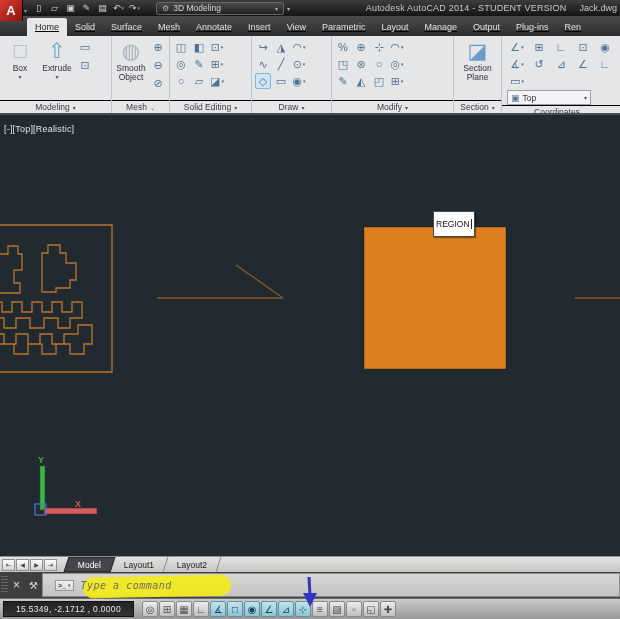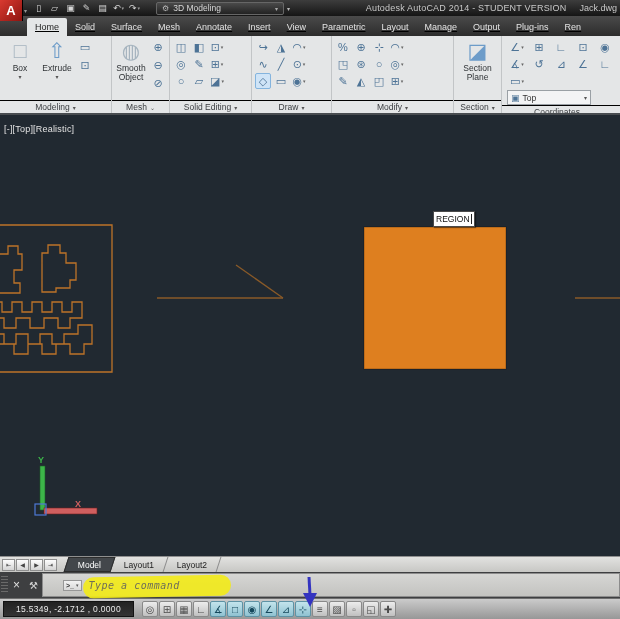--- a/index.html
+++ b/index.html
@@ -54,37 +54,37 @@
   .vp-label{position:absolute;left:4px;top:9px;color:#e3e3e3;font-size:9px;letter-spacing:.2px;z-index:5;cursor:default;}
   .vp-svg{position:absolute;inset:0;width:100%;height:100%;z-index:2;}
   .cadline{stroke:var(--line,#bd7328);fill:none;stroke-width:1.3px;}
   .cadline-dim{stroke:#8a5a28;fill:none;stroke-width:1.3px;}
   .region-sq{fill:var(--orange,#de7f1f);stroke:rgba(0,0,0,.3);stroke-width:1px;}
   .ucs-ybar{fill:var(--ucsy,#3db549);stroke:#1c5f25;stroke-width:.6px;}
   .ucs-xbar{fill:var(--ucsx,#d05f5f);stroke:#6e2020;stroke-width:.6px;}
   .ucs-obox{fill:none;stroke:var(--ucso,#4d79d6);stroke-width:1.2px;}
   .ucs-ylab{fill:var(--ucsy,#3db549);font-size:9px;font-weight:bold;}
   .ucs-xlab{fill:var(--ucsx,#d05f5f);font-size:9px;font-weight:bold;}
-  .tooltip{position:absolute;left:433px;top:96px;background:#fff;border:1px solid #4a4a4a;color:#111;font-size:8.5px;padding:0 2px;height:16px;display:flex;align-items:center;z-index:6;box-shadow:1px 1px 1px rgba(0,0,0,.4);}
+  .tooltip{position:absolute;left:433px;top:96px;background:#fff;border:1px solid #4a4a4a;color:#111;font-size:8.5px;padding:0 2px;height:26px;display:flex;align-items:center;z-index:6;box-shadow:1px 1px 1px rgba(0,0,0,.4);}
   .tt-cursor{display:inline-block;width:1px;height:10px;background:#222;margin-left:1px;}
 
   
   .layoutbar{height:16px;flex:0 0 16px;background:linear-gradient(#e2e2e0,#c7c7c4);border-top:1px solid #8f8f8f;display:flex;align-items:center;padding-left:2px;gap:1px;z-index:8;}
   .lnav{width:13px;height:12px;background:linear-gradient(#fdfdfd,#d4d4d4);border:1px solid #8f8f8f;font-size:6px;color:#444;display:inline-flex;align-items:center;justify-content:center;cursor:default;}
   .ltabs{display:flex;margin-left:8px;height:100%;align-items:stretch;}
   .ltab{font-size:8.5px;color:#222;padding:1px 11px 0;display:flex;align-items:center;transform:skewX(-18deg);border-right:1px solid #8b8b8b;background:transparent;cursor:default;}
   .ltab s{text-decoration:none;display:inline-block;transform:skewX(18deg);}
   .ltab.active{background:#43474b;color:#fff;border:1px solid #2c2c2c;}
 
   
   .cmdbar{height:26px;flex:0 0 26px;background:#3e3f41;display:flex;align-items:center;position:relative;z-index:8;}
   .cmd-grip{width:7px;height:18px;margin-left:1px;background:repeating-linear-gradient(to bottom,#6a6a6a 0 1px,#3e3f41 1px 3px);}
   .cmd-close{color:#e0e0e0;font-size:12px;width:17px;text-align:center;cursor:default;}
   .cmd-wrench{color:#d5d5d5;font-size:10px;width:17px;text-align:center;cursor:default;}
-  .cmd-input{flex:1;align-self:stretch;margin:1px 0;background:linear-gradient(#d6d6d4,#c3c3c0);border:1px solid #8c8c8c;display:flex;align-items:center;gap:7px;padding-left:20px;position:relative;}
+  .cmd-input{flex:1;align-self:stretch;margin:1px 0;background:linear-gradient(#d6d6d4,#c3c3c0);border:1px solid #8c8c8c;display:flex;align-items:center;gap:7px;padding-left:12px;position:relative;}
   .prompt-btn{background:linear-gradient(#f2f2f2,#d8d8d8);border:1px solid #979797;font-size:7px;font-weight:bold;color:#333;display:flex;align-items:center;gap:2px;padding:1px 2px;z-index:3;cursor:default;}
   .prompt-btn .parr2{font-size:5px;color:#555;}
   .cmd-placeholder{font-family:"DejaVu Sans Mono","Liberation Mono",monospace;font-style:italic;font-size:10px;color:#6f6e59;z-index:3;letter-spacing:.5px;cursor:text;}
   .highlight-blob{position:absolute;left:40px;top:2px;width:148px;height:21px;background:var(--hl,#f3eb17);opacity:.9;border-radius:12px;transform:rotate(-1.2deg);z-index:2;}
 
   
   .statusbar{height:21px;flex:0 0 21px;background:linear-gradient(#cbcbcb,#979797);border-top:1px solid #6e6e6e;display:flex;align-items:center;}
   .coords{width:131px;height:16px;margin-left:3px;background:linear-gradient(#222,#333);border:1px solid #121212;color:#eaeaea;font-size:8.5px;display:flex;align-items:center;justify-content:center;letter-spacing:.3px;cursor:default;}
   .stoggles{display:flex;margin-left:7px;}
   .stog{width:16px;height:16px;margin-left:1px;background:linear-gradient(#ececec,#c0c0c0);border:1px solid #898989;border-radius:2px;font-size:10px;color:#4c4c4c;display:inline-flex;align-items:center;justify-content:center;cursor:default;}

